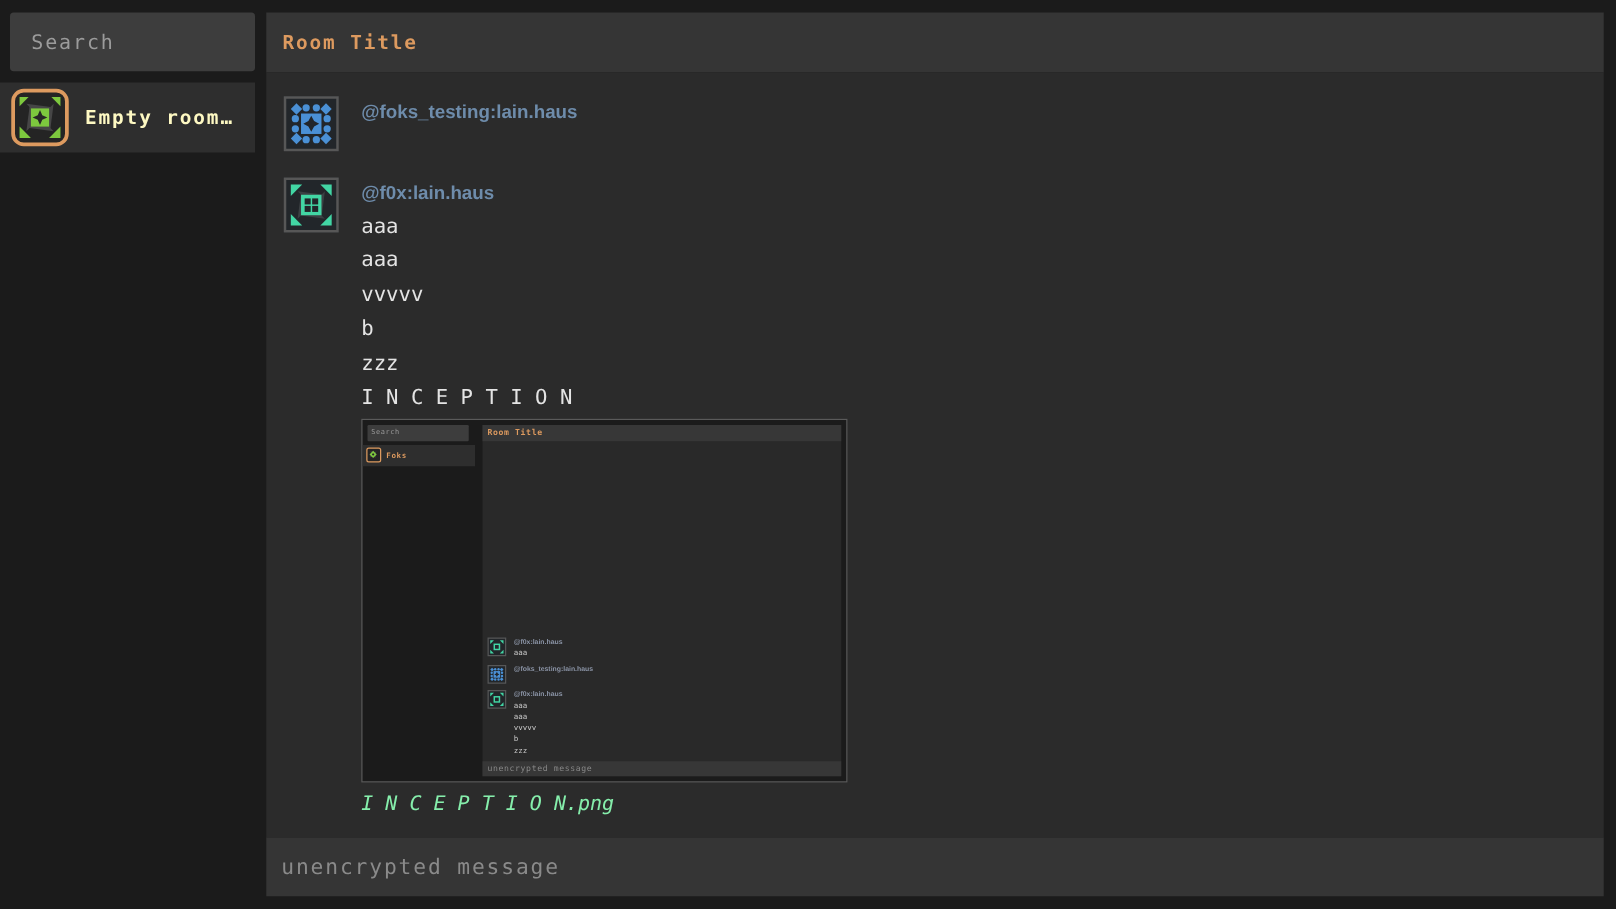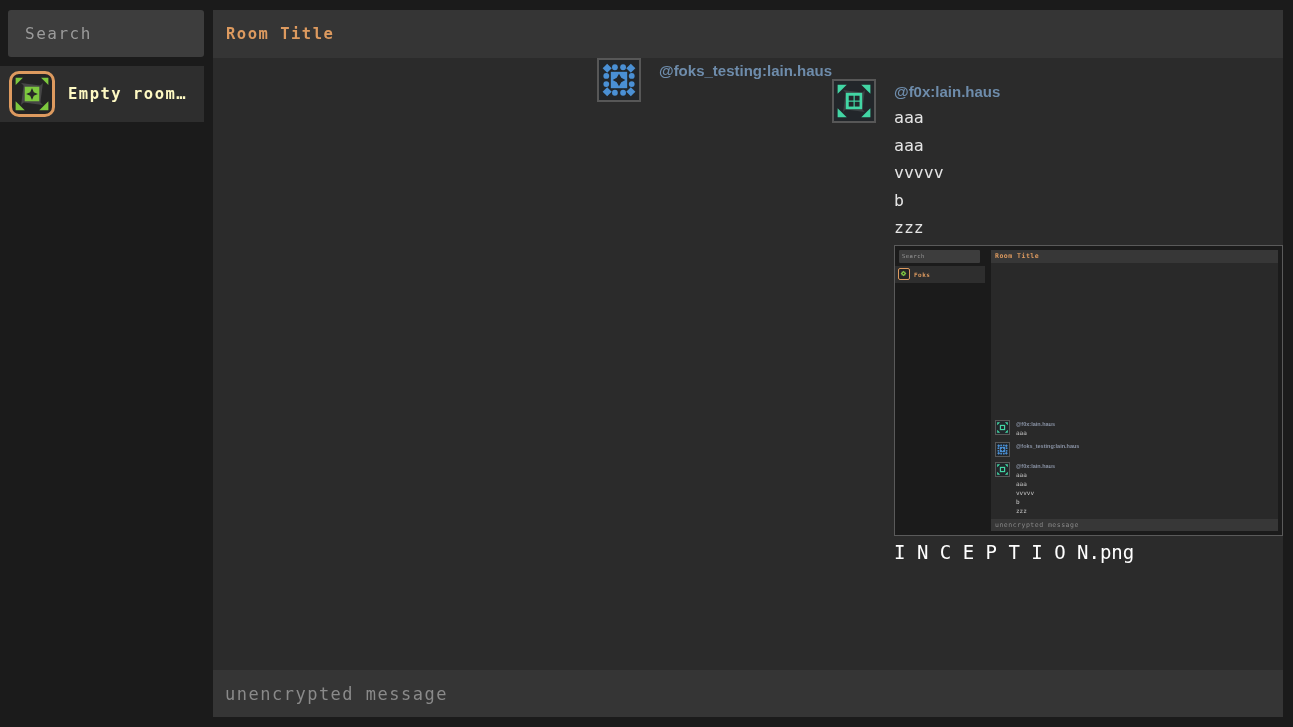--- a/index.html
+++ b/index.html
@@ -44,42 +44,42 @@
   }
   .room-header {
     height: 48px; flex: none; background: #353535;
     display: flex; align-items: center; padding-left: 13px;
   }
   .room-title {
     color: #dd9a5f; font-weight: bold; font-size: 15.5px; letter-spacing: 1.5px;
   }
   .timeline {
     flex: 1; background: #2b2b2b; overflow: hidden;
-    display: flex; flex-direction: row; justify-content: flex-end;
+    display: flex; flex-direction: column; justify-content: flex-end;
     padding: 0 0 14px 14px;
   }
   .message { display: flex; }
   .message + .message { margin-top: 21px; }
   .avatar {
     width: 44px; height: 44px; flex: none;
     border: 2px solid #575757; background: #22262a;
   }
   .avatar svg { display: block; width: 40px; height: 40px; }
   .msg-content { margin-left: 18px; }
   .sender {
     font-family: "Liberation Sans", sans-serif; font-weight: bold;
     font-size: 15px; color: #6e8cab; line-height: 24px; padding-top: 1px;
   }
   .msg-line { font-size: 16.5px; color: #e4e4e4; line-height: 27.5px; white-space: pre; }
   .attachment {
     width: 389px; height: 291px; margin: 3px 0;
     border: 1px solid #5a5a5a; background: #1b1b1b;
     position: relative; overflow: hidden; cursor: pointer;
   }
-  .filename { font-size: 19px; color: #ffffff; line-height: 27.5px; }
+  .filename { font-size: 16px; color: #86efac; line-height: 27.5px; font-style: italic; }
   .composer {
     height: 47px; flex: none; background: #353535; display: flex; align-items: center;
   }
   .composer input {
     width: 100%; height: 100%; background: transparent; border: none; outline: none;
     color: #cccccc; font-family: inherit; font-size: 17px; letter-spacing: 1.5px;
     padding-left: 12px;
   }
   .composer input::placeholder { color: #8a8a8a; }
 
@@ -220,20 +220,21 @@
           </g>
         </svg>
       </span>
       <div class="msg-content">
         <div class="sender">@f0x:lain.haus</div>
         <div class="msg-line">aaa</div>
         <div class="msg-line">aaa</div>
         <div class="msg-line">vvvvv</div>
         <div class="msg-line">b</div>
         <div class="msg-line">zzz</div>
+        <div class="msg-line">I N C E P T I O N</div>
 
         <div class="attachment">
           <div class="m-search">Search</div>
           <div class="m-room">
             <span class="m-room-avatar">
               <svg viewBox="0 0 44 44">
                 <g fill="#464646">
                   <path d="M10 10 L33 13 L22 22 Z"></path>
                     <path d="M34 10 L31 33 L22 22 Z"></path>
                   <path d="M34 34 L11 31 L22 22 Z"></path>

